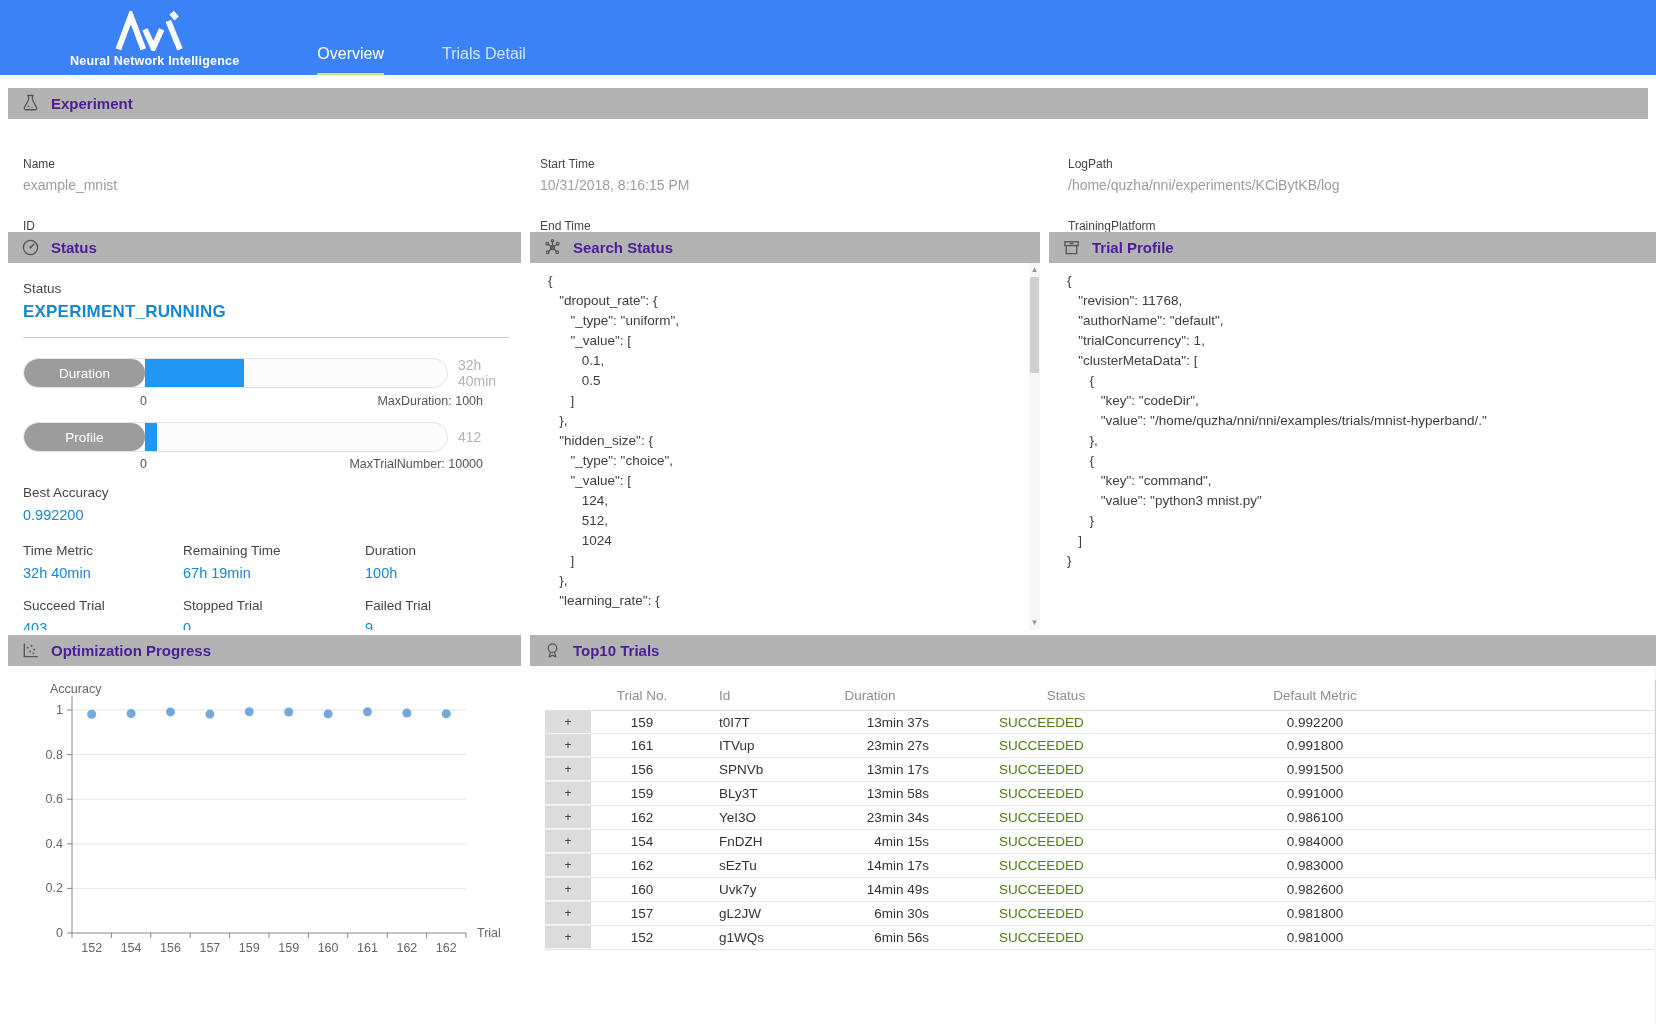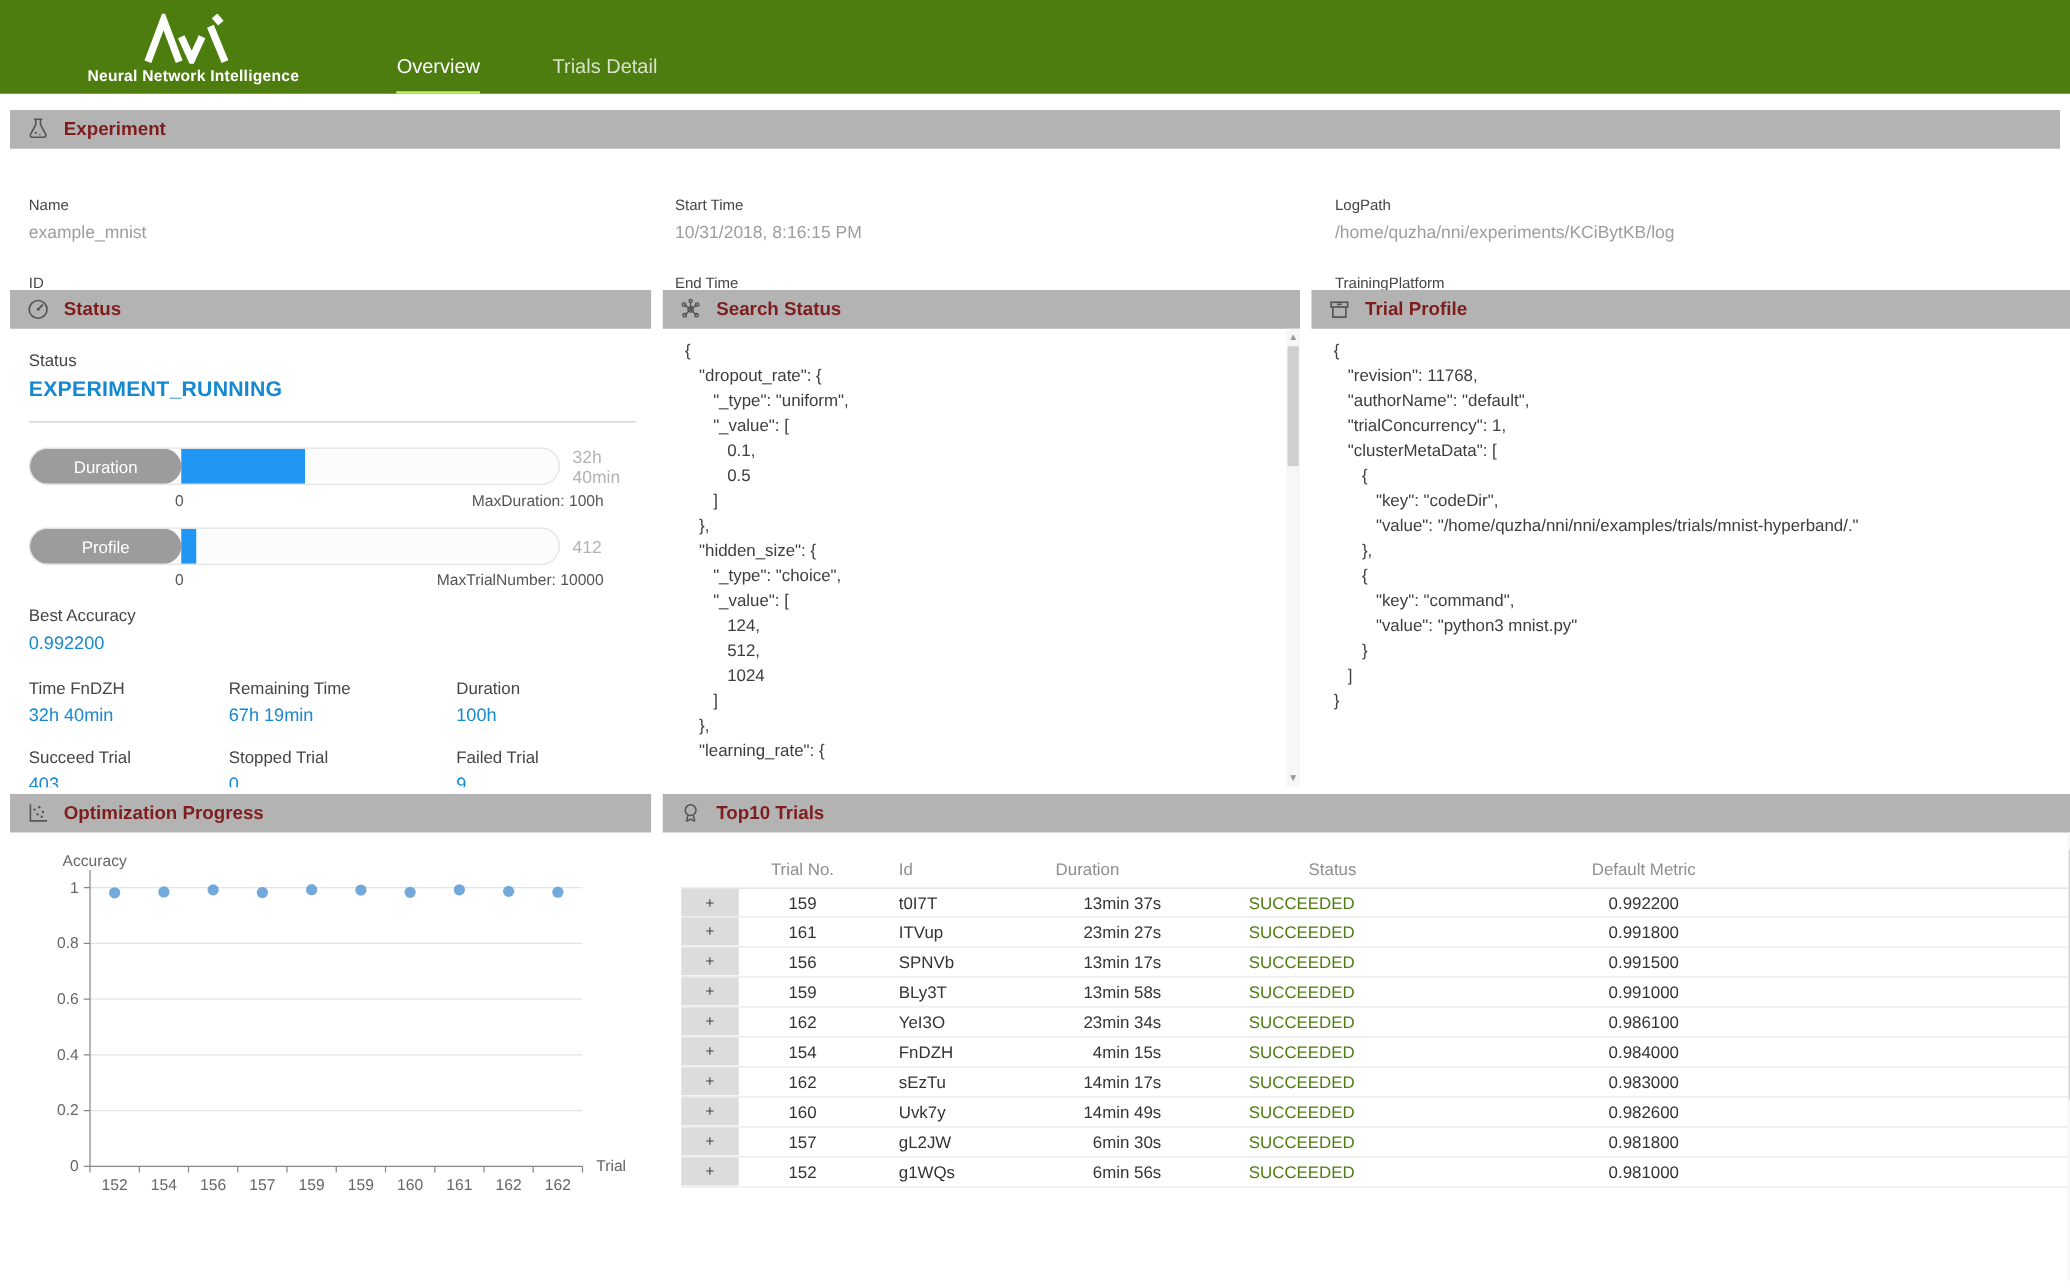--- a/index.html
+++ b/index.html
@@ -1,30 +1,30 @@
 <!DOCTYPE html>
 <html><head>
 <meta charset="utf-8">
 <style>
   * { margin:0; padding:0; box-sizing:border-box; }
   html,body { width:1656px; height:1030px; background:#fff; overflow:hidden;
               font-family:"Liberation Sans","DejaVu Sans",sans-serif; color:#333; }
 
   
-  .nav { height:75px; background:#4d7c0f; display:flex; align-items:flex-end; }
+  .nav { height:75px; background:#3b82f6; display:flex; align-items:flex-end; }
   .brand { margin:0 0 7px 70px; display:flex; flex-direction:column; align-items:center; }
   .brand svg { display:block; }
   .brand-caption { color:#fff; font-size:12.5px; font-weight:700; margin-top:3px; letter-spacing:.2px; }
   .tabs { display:flex; gap:58px; margin-left:78px; }
   .tab { color:rgba(255,255,255,.78); font-size:16px; padding-bottom:12px; cursor:pointer; }
   .tab.active { color:#fff; border-bottom:2px solid #bef264; padding-bottom:10px; }
 
   
   .sec-head { height:31px; background:#b3b3b3; display:flex; align-items:center; padding-left:13px; gap:11px; }
-  .sec-head .ttl { font-size:15px; font-weight:700; color:#7f1d1d; }
+  .sec-head .ttl { font-size:15px; font-weight:700; color:#4c1d95; }
   .sec-head svg { flex:none; }
 
   
   .experiment { margin:13px 8px 0 8px; }
   .exp-info { height:113px; padding:12px 0 0 15px; display:grid; grid-template-columns:517px 528px 1fr; }
   .fld-label { font-size:12px; color:#454545; margin-top:26px; }
   .fld-value { font-size:14px; color:#9d9d9d; margin-top:6px; }
 
   
   .panels-row { margin-left:8px; display:grid; grid-template-columns:513px 510px 625px; gap:9px; height:398px; }
@@ -176,21 +176,21 @@
       </div>
 
       <div class="best-acc">
         <div class="small-label">Best Accuracy</div>
         <div class="acc-val">0.992200</div>
       </div>
 
       <div class="stats-grid">
 
           <div class="stat-cell">
-            <div class="small-label">Time FnDZH</div>
+            <div class="small-label">Time Metric</div>
             <div class="v">32h 40min</div>
           </div>
 
           <div class="stat-cell">
             <div class="small-label">Remaining Time</div>
             <div class="v">67h 19min</div>
           </div>
 
           <div class="stat-cell">
             <div class="small-label">Duration</div>

